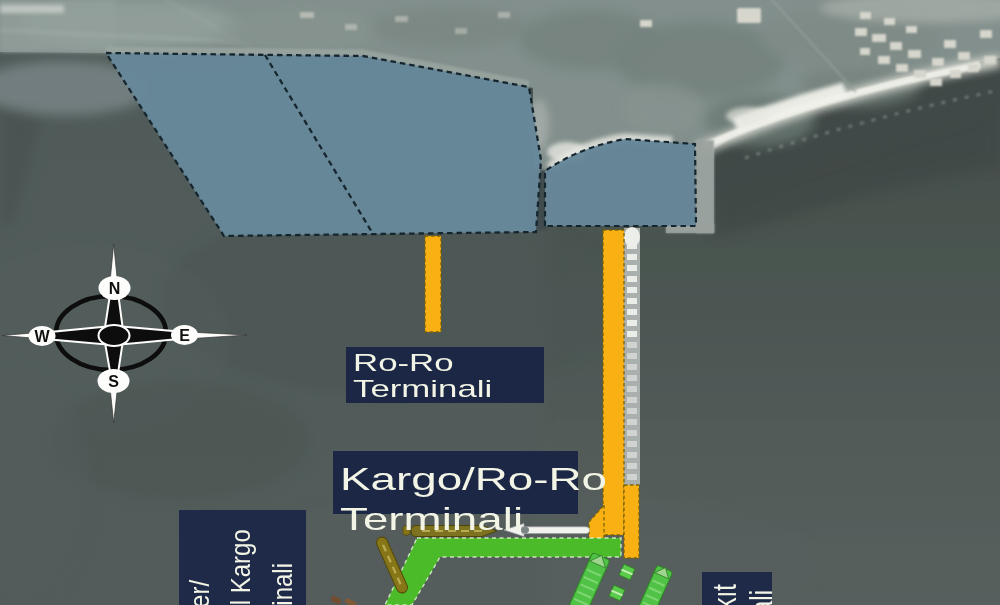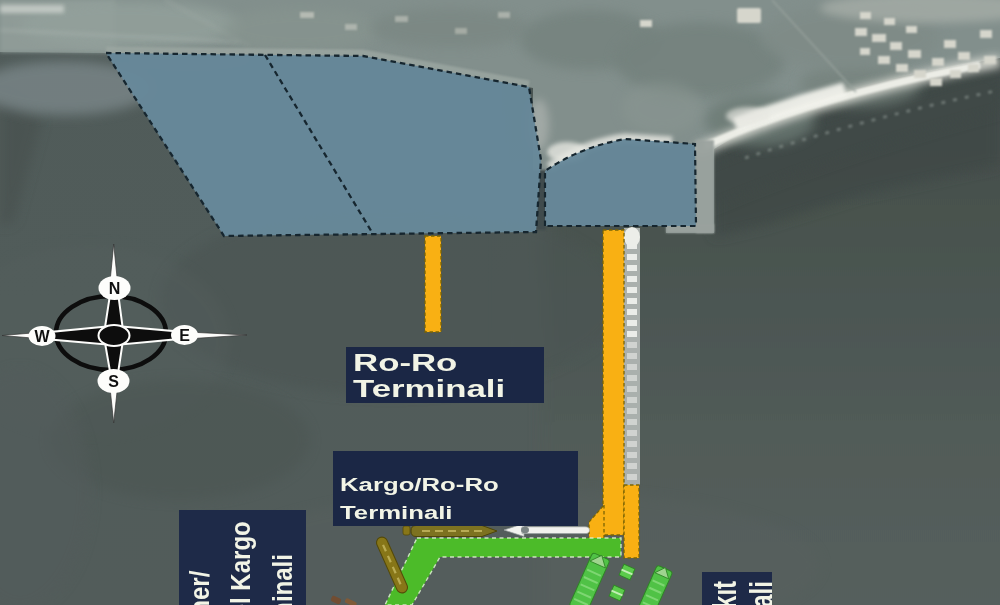--- a/index.html
+++ b/index.html
@@ -1,17 +1,17 @@
 <!DOCTYPE html>
 <html><head>
 <meta charset="utf-8">
 <style>
 html,body{margin:0;padding:0}
 .page{position:relative;width:1000px;height:605px;overflow:hidden;background:#6d7272;font-family:"Liberation Sans",sans-serif}
-.lbl{position:absolute;background:#1b2745;color:#f2f4e6;font-weight:bold}
+.lbl{position:absolute;background:#1b2745;color:#f2f4e6;font-weight:normal}
 </style>
 </head>
 <body>
 <div class="page">
 <svg width="1000" height="605" viewBox="0 0 1000 605" style="position:absolute;left:0;top:0">
 <defs>
 <filter id="b2" x="-40%" y="-40%" width="180%" height="180%">
           <feGaussianBlur stdDeviation="2"></feGaussianBlur>
         </filter>
 <filter id="b4" x="-40%" y="-40%" width="180%" height="180%">
@@ -215,21 +215,21 @@
 <text x="113.5" y="387">S</text>
 <text x="42" y="342">W</text>
 <text x="184.5" y="341">E</text>
 </g>
 </g>
 </svg>
 
 <div class="lbl" style="left:346px;top:347px;width:191px;height:50px;padding:3px 0 3px 7px;font-size:24px;line-height:26px">
       <div style="transform:scaleX(1.45);transform-origin:0 0">Ro-Ro<br>Terminali</div>
     </div>
-<div class="lbl" style="left:333px;top:451px;width:238px;height:53px;padding:20px 0 2px 7px;font-size:18px;line-height:28px">
+<div class="lbl" style="left:333px;top:451px;width:238px;height:53px;padding:8px 0 2px 7px;font-size:32px;line-height:40px">
       <div style="transform:scaleX(1.43);transform-origin:0 0">Kargo/Ro-Ro<br>Terminali</div>
     </div>
 <div class="lbl" style="left:179px;top:510px;width:127px;height:95px;overflow:hidden;background:#1e2a48">
 <div style="position:absolute;left:5px;top:186px;transform:rotate(-90deg) scaleY(1.15);transform-origin:0 0;font-size:24px;white-space:nowrap">Konteyner/</div>
 <div style="position:absolute;left:46px;top:154px;transform:rotate(-90deg) scaleY(1.15);transform-origin:0 0;font-size:24px;white-space:nowrap">Genel Kargo</div>
 <div style="position:absolute;left:88px;top:149px;transform:rotate(-90deg) scaleY(1.15);transform-origin:0 0;font-size:24px;white-space:nowrap">Terminali</div>
 </div>
 <div class="lbl" style="left:702px;top:572px;width:70px;height:33px;overflow:hidden;background:#1e2a48">
 <div style="position:absolute;left:3px;top:65px;transform:rotate(-90deg) scaleY(1.4);transform-origin:0 0;font-size:24px;white-space:nowrap">Yakıt</div>
 <div style="position:absolute;left:40px;top:114px;transform:rotate(-90deg) scaleY(1.4);transform-origin:0 0;font-size:24px;white-space:nowrap">Terminali</div>

